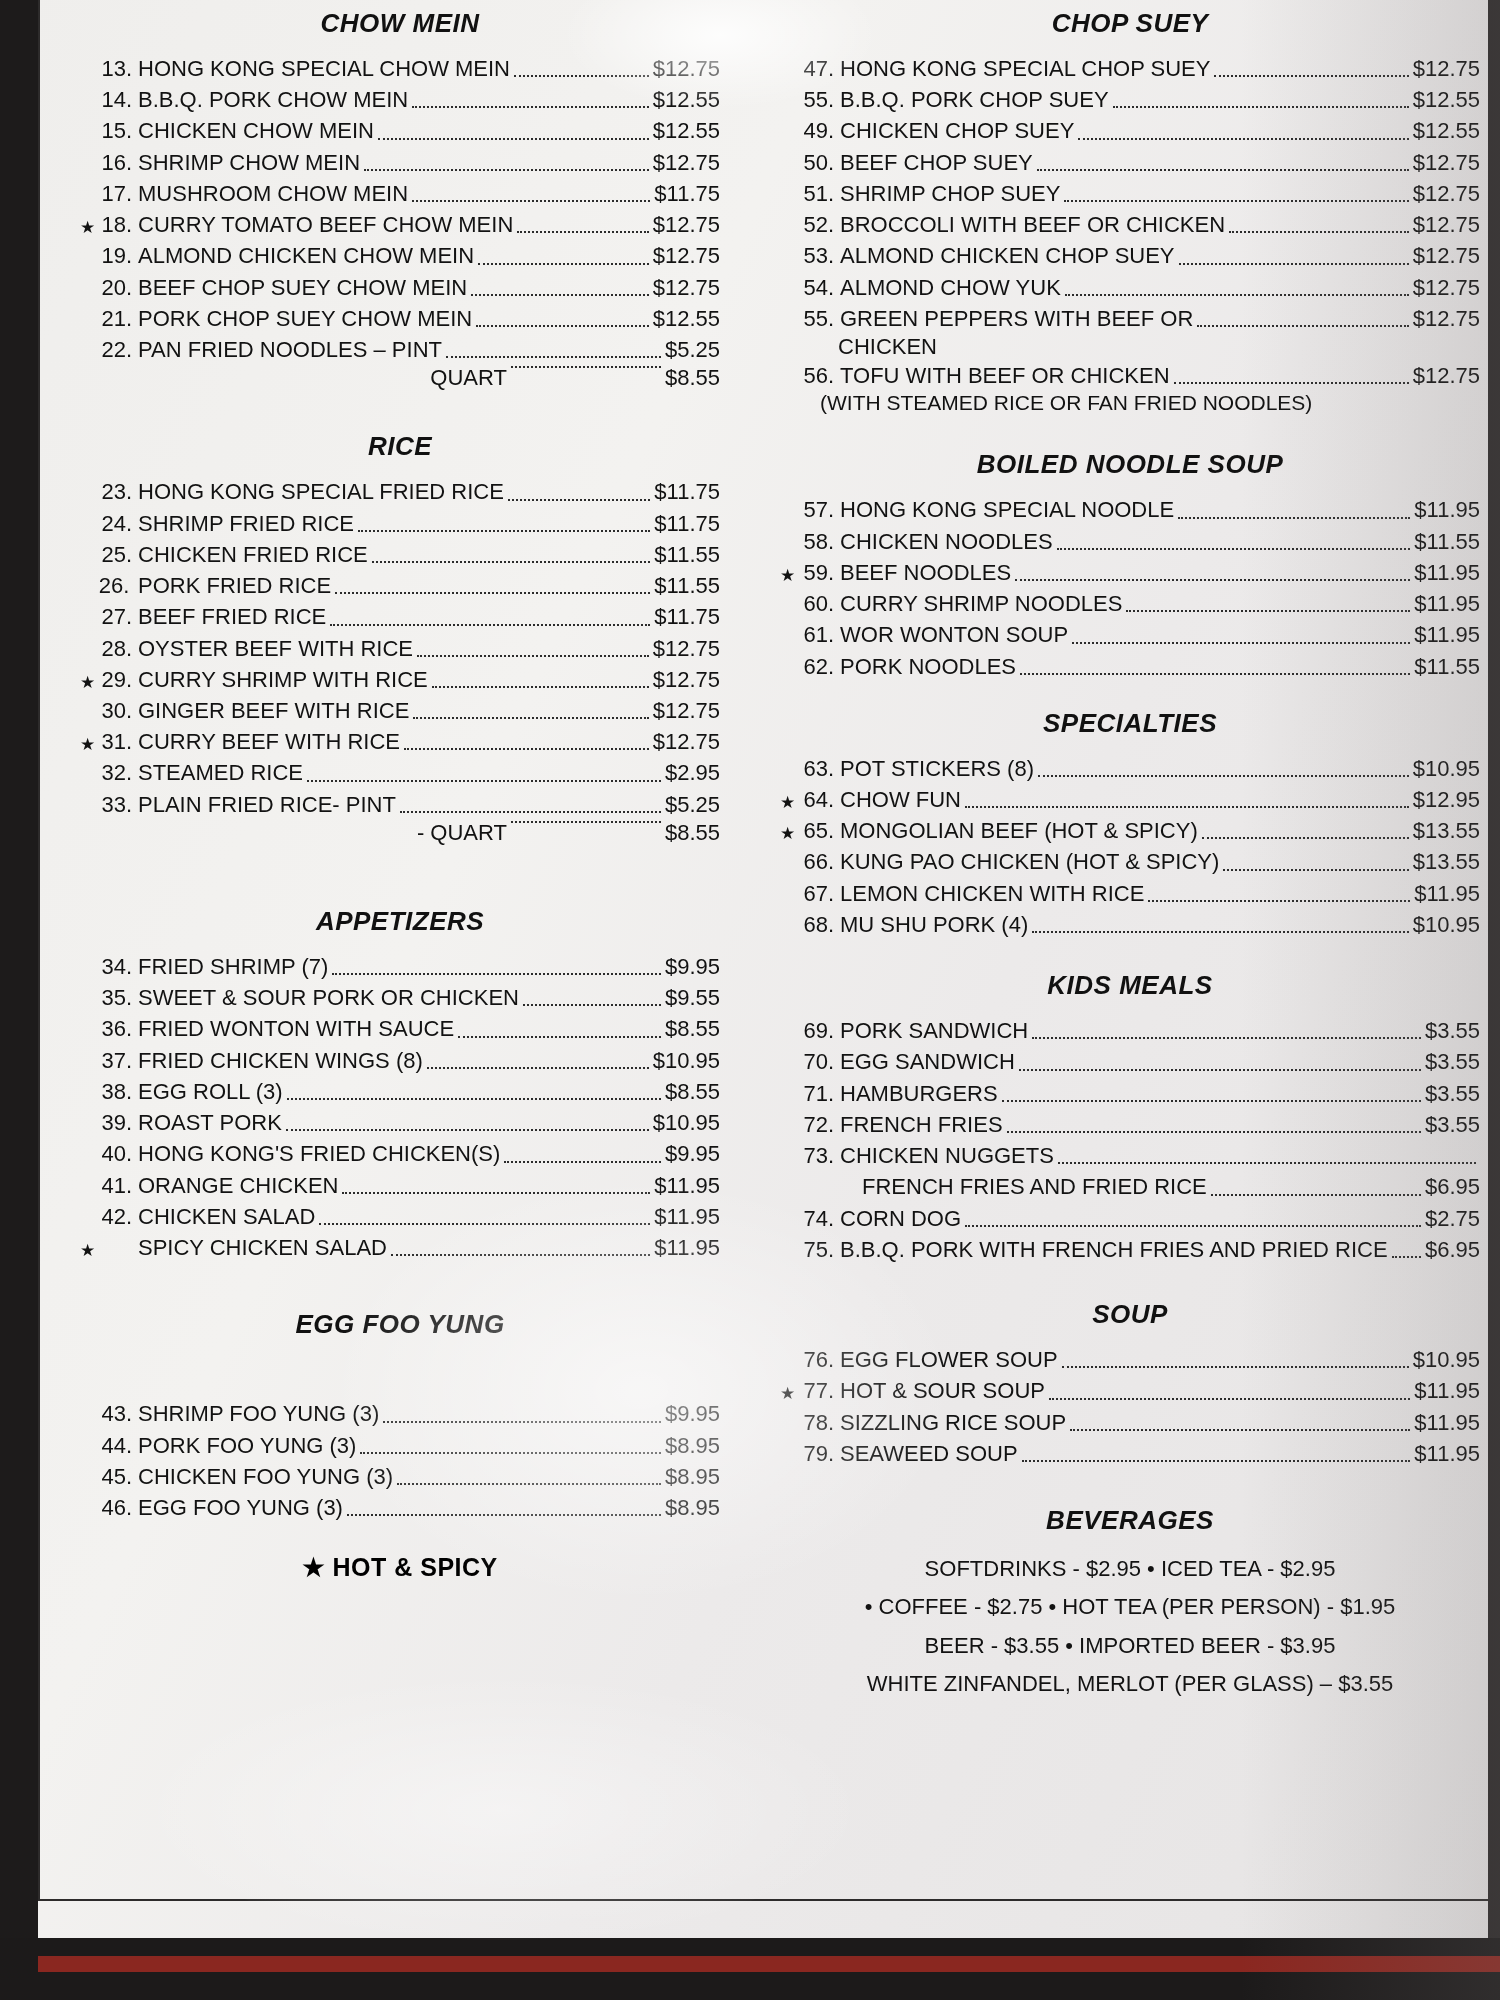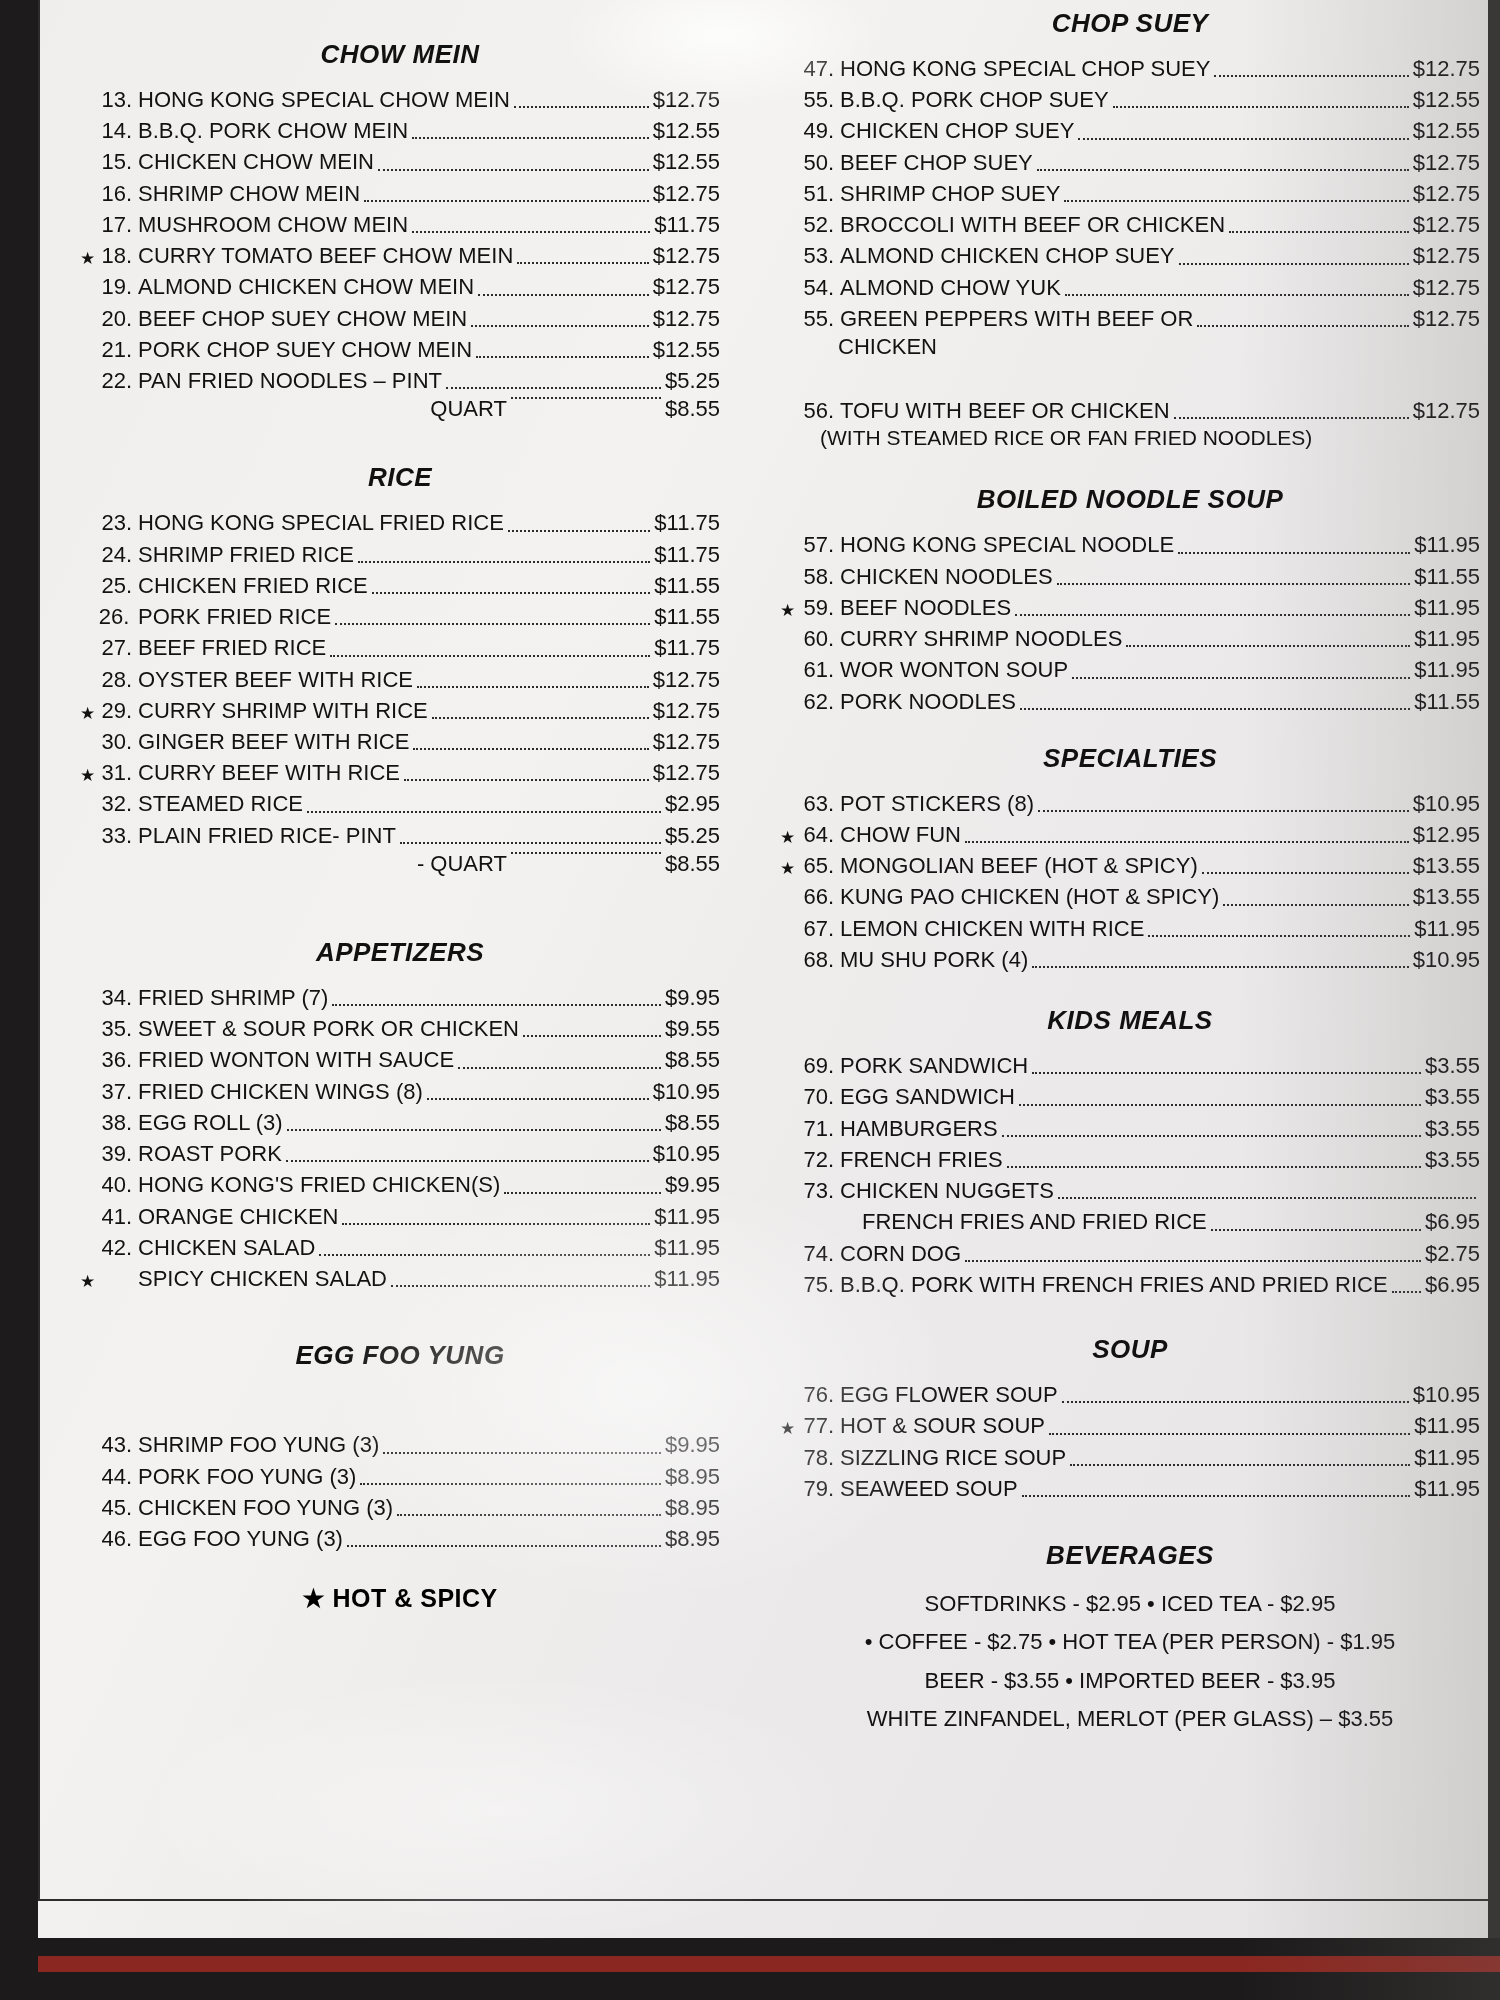--- a/index.html
+++ b/index.html
@@ -59,21 +59,21 @@
   .hotspicy{font-size:25px;font-weight:bold;text-align:center;margin-top:26px;letter-spacing:.5px;}
   .bev-lines{text-align:center;font-size:22px;line-height:1.75;color:#121212;}
 </style>
 </head>
 <body>
 
 <div id="page">
   <div class="sheet"></div>
 
   <div class="col col-left" style="padding-top:8px;">
-      <div class="sec-wrap" style="margin-bottom: 40px; margin-top: 31px;">
+      <div class="sec-wrap" style="margin-bottom: 40px;">
         <h2 class="sec">CHOW MEIN</h2>
         <ul class="items">
           <li>
             <span class="star"></span>
             <span class="num" style="width: 36px;">13.</span>
             <span class="nm">HONG KONG SPECIAL CHOW MEIN</span>
             <span class="dots"></span>
             <span class="price">$12.75</span>
           </li>
           <li>
@@ -406,21 +406,21 @@
           <li>
             <span class="star"></span>
             <span class="num" style="width: 38px;">55.</span>
             <span class="nm">GREEN PEPPERS WITH BEEF OR</span>
             <span class="dots"></span>
             <span class="price">$12.75</span>
           </li>
           <div class="contline">CHICKEN</div>
           <li>
             <span class="star"></span>
-            <span class="num" style="width: 38px; margin-top: 35px;">56.</span>
+            <span class="num" style="width: 38px;">56.</span>
             <span class="nm">TOFU WITH BEEF OR CHICKEN</span>
             <span class="dots"></span>
             <span class="price">$12.75</span>
           </li>
         </ul>
         <div class="note">(WITH STEAMED RICE OR FAN FRIED NOODLES)</div>
       </div>
       <div class="sec-wrap" style="margin-bottom: 26px;">
         <h2 class="sec">BOILED NOODLE SOUP</h2>
         <ul class="items">

